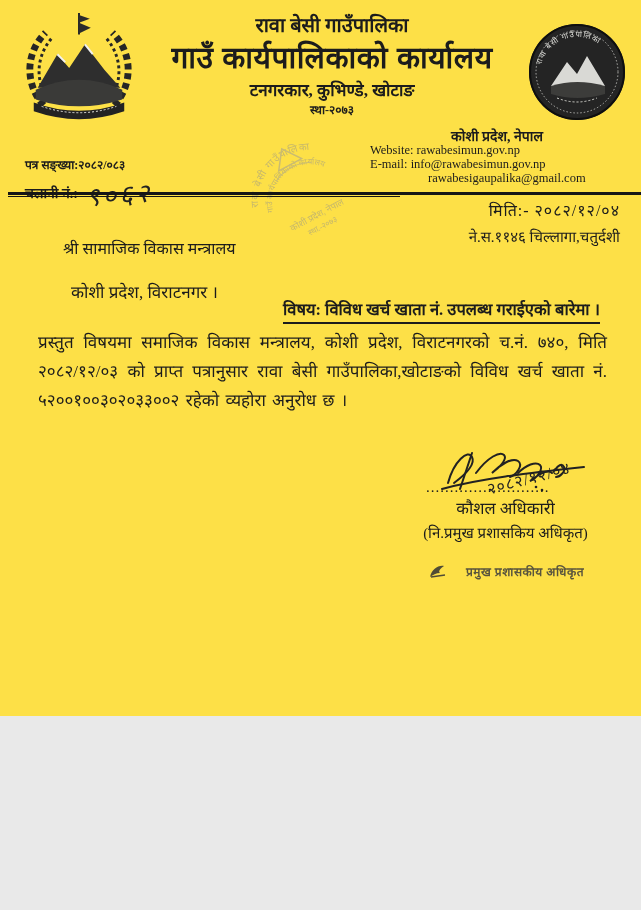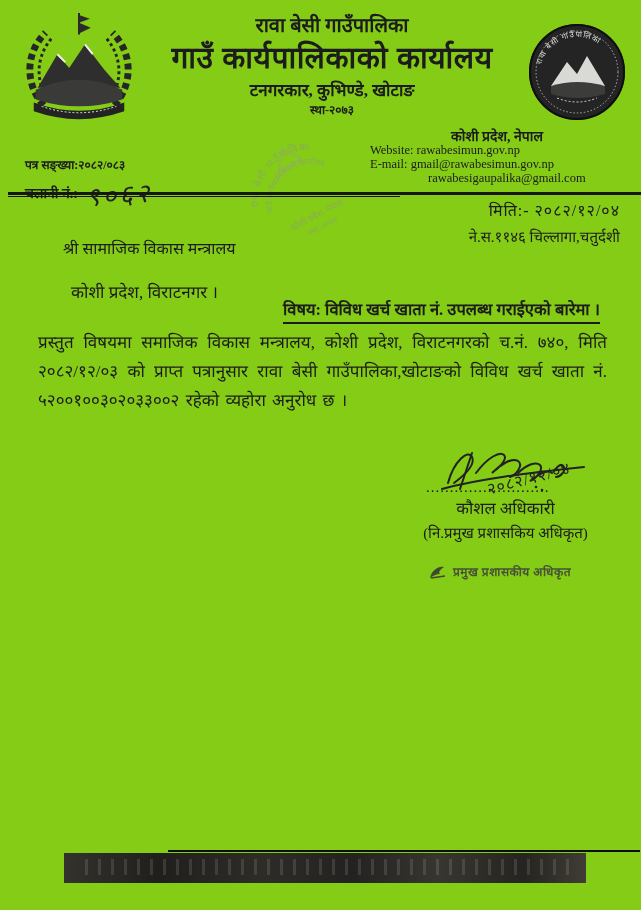--- a/index.html
+++ b/index.html
@@ -1,18 +1,18 @@
 <!DOCTYPE html>
 <html><head>
 <meta charset="utf-8">
 <style>
   html,body{margin:0;padding:0;background:#e9e9e9;}
   .page{
-    position:relative;width:641px;height:910px;margin:0 auto;
-    background:#84cc16;overflow:hidden;
+    position:relative;width:641px;height:716px;margin:0 auto;
+    background:#fde047;overflow:hidden;
     font-family:"Liberation Serif","DejaVu Serif",serif;
     color:#1c1c1c;
   }
   
   .emblem{position:absolute;left:20px;top:8px;width:118px;height:120px;}
   .head-center{position:absolute;left:138px;top:14px;width:388px;text-align:center;line-height:1.15;}
   .muni-name{font-size:20px;font-weight:bold;}
   .office-name{font-size:30px;font-weight:bold;margin-top:4px;letter-spacing:0.5px;
     font-family:"Liberation Sans","DejaVu Sans",sans-serif;}
   .addr-line{font-size:17px;font-weight:bold;margin-top:5px;}
@@ -48,21 +48,21 @@
   .body-par{position:absolute;left:38px;top:328px;width:569px;margin:0;
     font-size:17px;line-height:29px;text-align:justify;word-spacing:2px;}
   
   .sig-block{position:absolute;left:398px;top:443px;width:215px;text-align:center;}
   .sig-svg{position:absolute;left:40px;top:0;width:150px;height:52px;}
   .sig-date{position:absolute;left:88px;top:24px;font-size:16px;letter-spacing:1px;
     transform:rotate(-15deg);white-space:nowrap;color:#222;}
   .sig-dots{position:absolute;left:28px;top:36px;font-size:15px;letter-spacing:1px;}
   .sig-name{position:absolute;left:0;top:53px;width:100%;font-size:16.5px;}
   .sig-title{position:absolute;left:0;top:79px;width:100%;font-size:15px;}
-  .small-stamp{position:absolute;left:428px;top:563px;display:flex;align-items:flex-end;gap:5px;
+  .small-stamp{position:absolute;left:428px;top:563px;display:flex;align-items:flex-start;gap:18px;
     color:#3c3c3c;opacity:0.85;filter:blur(0.3px);}
   .small-stamp .txt{font-size:12px;font-weight:bold;letter-spacing:0.5px;}
   
   .footer-line{position:absolute;left:168px;top:850px;width:472px;height:2px;background:#0e0e0e;}
   .footer-strip{position:absolute;left:64px;top:853px;width:522px;height:30px;
     background:linear-gradient(90deg,#34322d 0%,#211f1c 18%,#2e2c27 38%,#232220 55%,#383630 72%,#262420 88%,#403d36 100%);}
   .footer-strip::after{content:"";position:absolute;inset:6px 10px 8px 14px;
     background:repeating-linear-gradient(90deg,transparent 0 7px,rgba(235,230,215,0.13) 7px 10px,transparent 10px 13px);
   }
 </style>
@@ -107,21 +107,21 @@
     </text>
     <path d="M24 64 L40 40 50 52 60 34 78 64 Z" fill="#e9e9e5" opacity="0.92"></path>
     <path d="M24 64 Q50 56 78 64 L78 72 Q50 80 24 72 Z" fill="#3c3c3a"></path>
     <path d="M30 76 Q50 84 70 76" stroke="#d8d8d2" stroke-width="1" fill="none" stroke-dasharray="2 2"></path>
   </svg>
 
   <div class="province">कोशी प्रदेश, नेपाल</div>
 
   <div class="contact">
     <div class="row"><span>Website:</span> <span>rawabesimun.gov.np</span></div>
-    <div class="row"><span>E-mail:</span> <span>gmail@rawabesimun.gov.np</span></div>
+    <div class="row"><span>E-mail:</span> <span>info@rawabesimun.gov.np</span></div>
     <div class="row indent"><span>rawabesigaupalika@gmail.com</span></div>
   </div>
 
   <svg class="center-stamp" viewBox="0 0 150 150">
     <defs>
       <path id="stArc1" d="M25,80 a52,52 0 0 1 100,0" fill="none"></path>
       <path id="stArc2" d="M38,86 a38,38 0 0 1 74,0" fill="none"></path>
     </defs>
     <g fill="#8f8f8f" font-family="'Liberation Serif',serif">
       <text font-size="10" letter-spacing="1">

